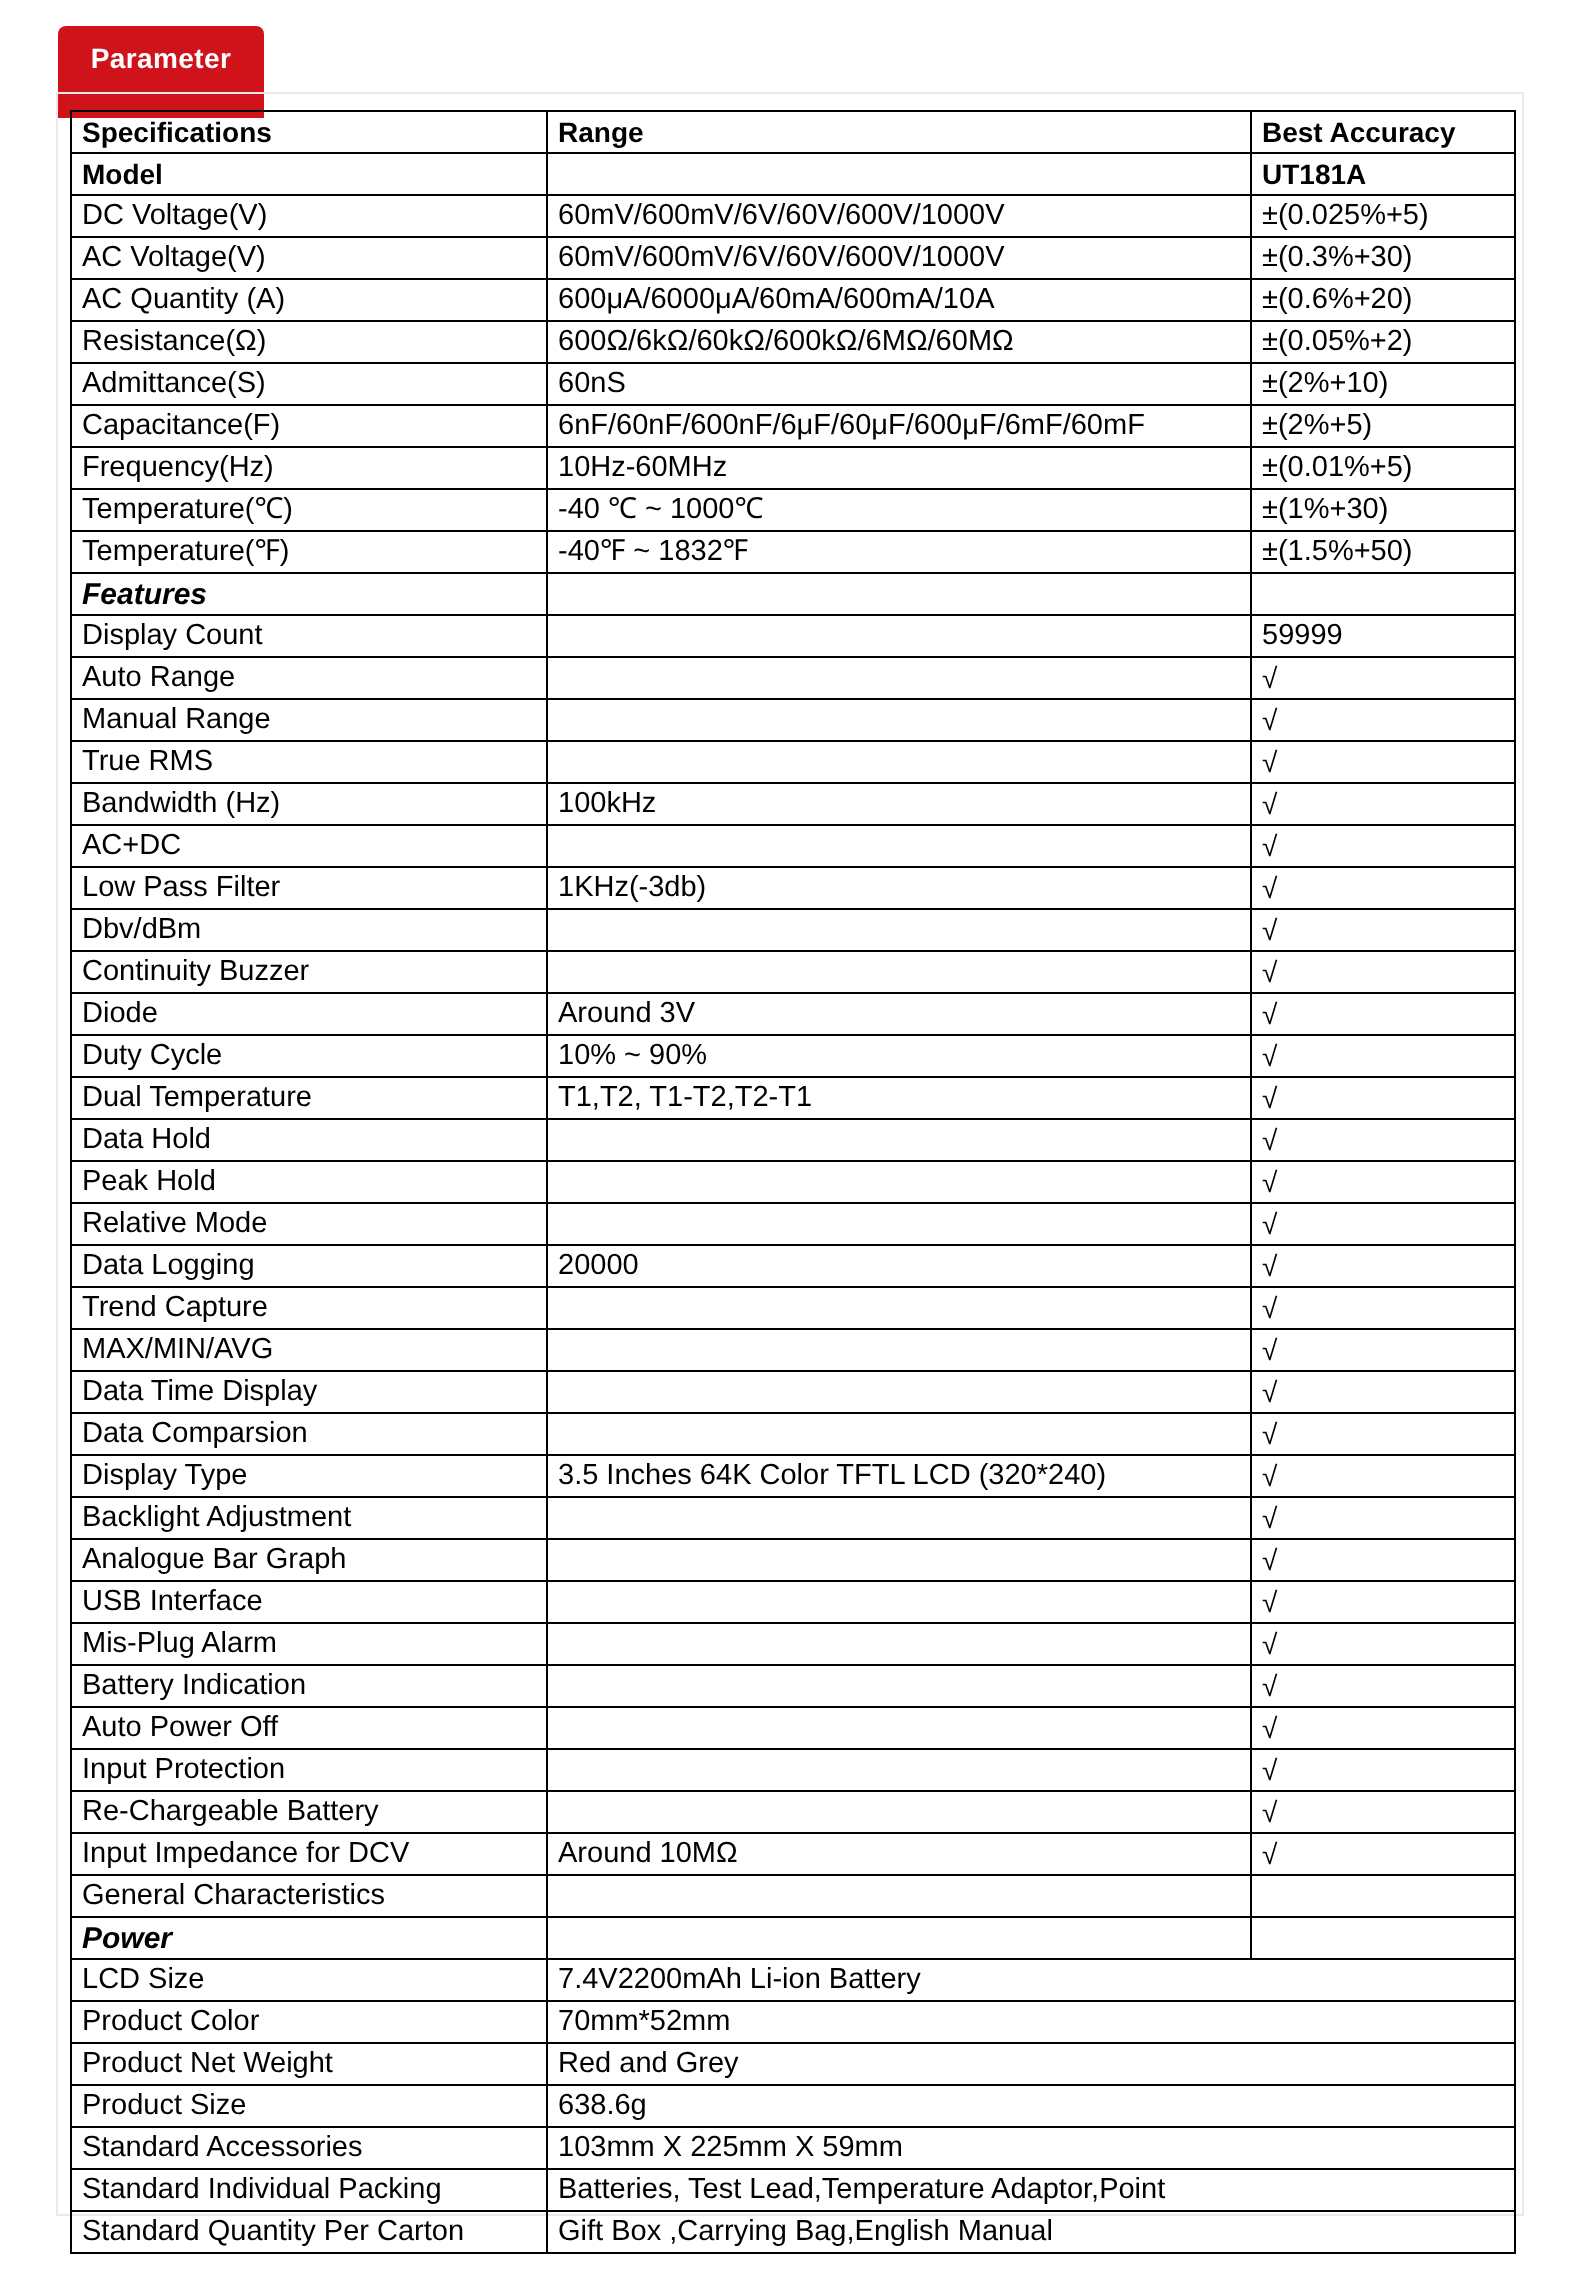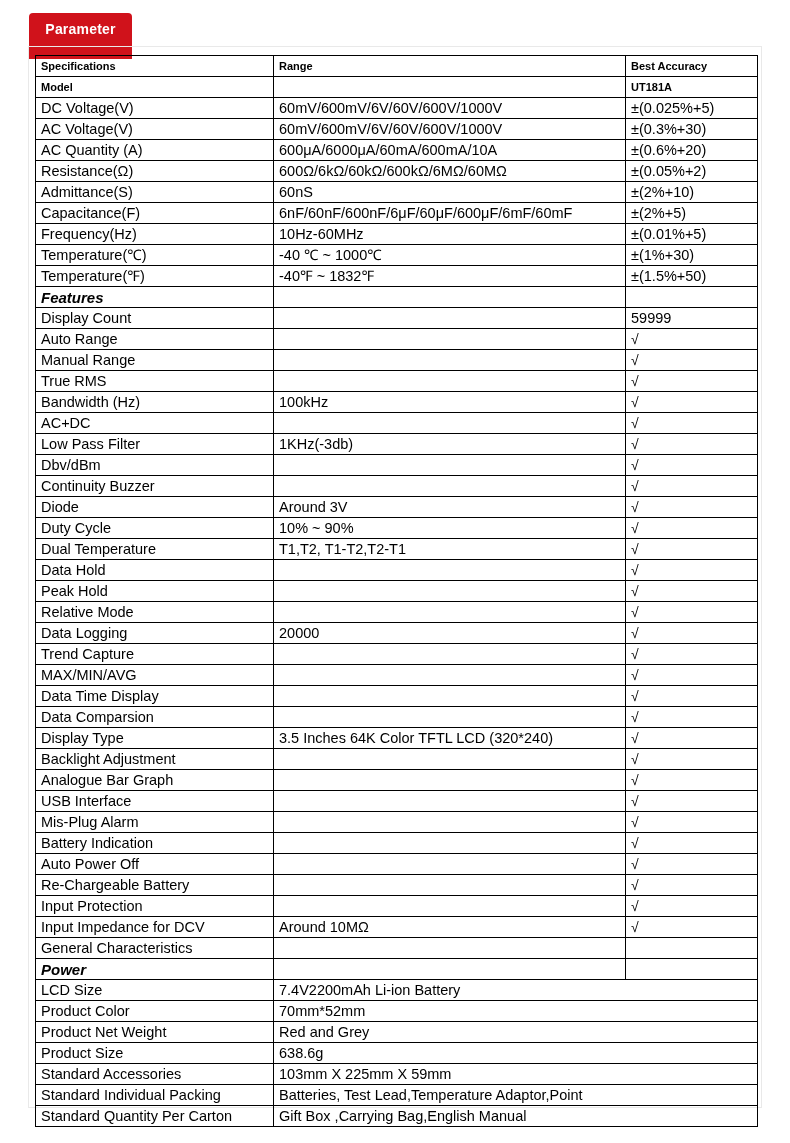--- a/index.html
+++ b/index.html
@@ -71,21 +71,21 @@
     height: 18px;
     line-height: 17px;
     vertical-align: middle;
     font-weight: normal;
     text-align: left;
     overflow: hidden;
     white-space: nowrap;
   }
   .hdr td {
     font-weight: bold;
-    font-size: 11px;
+    font-size: 14px;
   }
   .section td {
     font-weight: bold;
     font-size: 15px;
     font-style: italic;
   }
   .c1 { width: 238px; }
   .c2 { width: 352px; }
   .c3 { width: 132px; }
   .num-right { text-align: right; }
@@ -298,26 +298,26 @@
           <td>Battery   Indication</td>
           <td></td>
           <td class="check">√</td>
         </tr>
         <tr>
           <td>Auto   Power Off</td>
           <td></td>
           <td class="check">√</td>
         </tr>
         <tr>
+          <td>Input   Protection</td>
+          <td></td>
+          <td class="check">√</td>
+        </tr>
+        <tr>
           <td>Re-Chargeable   Battery</td>
-          <td></td>
-          <td class="check">√</td>
-        </tr>
-        <tr>
-          <td>Input   Protection</td>
           <td></td>
           <td class="check">√</td>
         </tr>
         <tr>
           <td>Input   Impedance for DCV</td>
           <td>Around 10MΩ</td>
           <td class="check">√</td>
         </tr>
         <tr>
           <td>General Characteristics</td>

